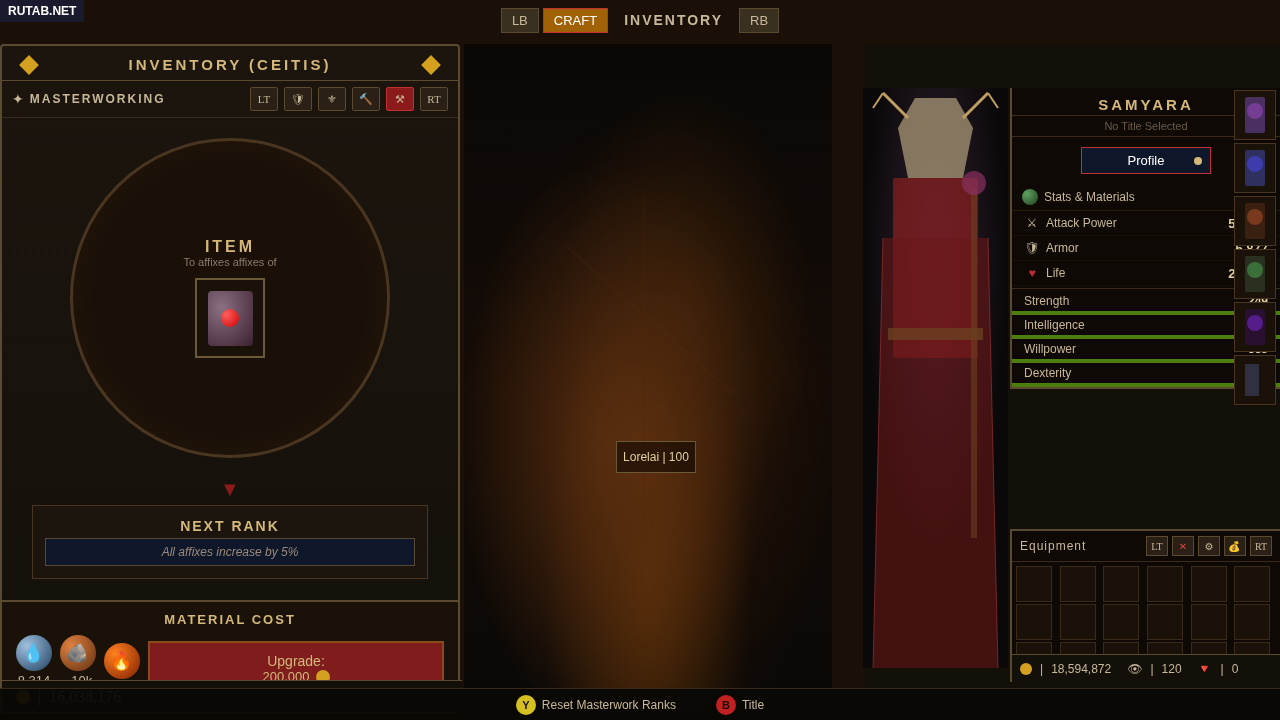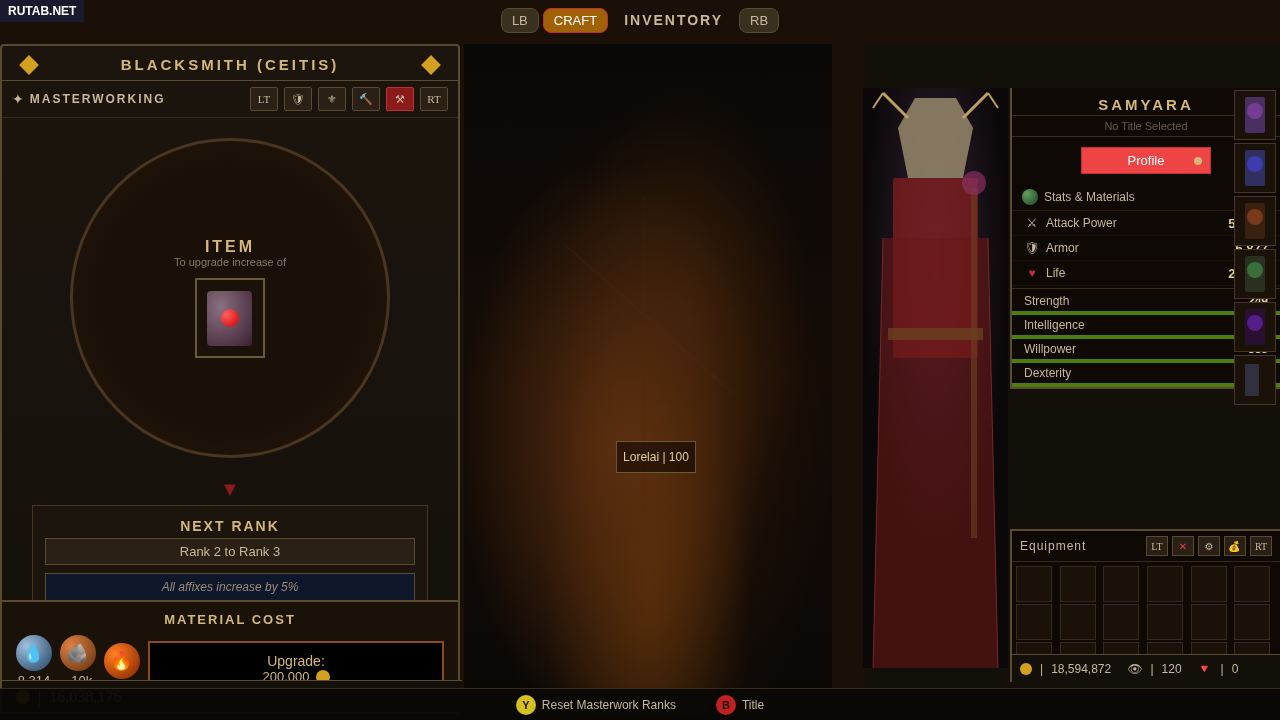--- a/index.html
+++ b/index.html
@@ -40,21 +40,21 @@
       display: flex;
       align-items: center;
       gap: 4px;
     }
     .nav-btn {
       background: #3a3020;
       border: 1px solid #5a4a30;
       color: #c8b89a;
       padding: 4px 10px;
       font-size: 13px;
-      border-radius: 8px;
+      border-radius: 0;
       font-family: Arial, sans-serif;
     }
     .nav-btn.active {
       background: #a16207;
       border-color: #c03030;
       color: #fff;
     }
     .nav-label {
       color: #c8b89a;
       font-size: 14px;
@@ -289,21 +289,21 @@
       font-family: Arial, sans-serif;
       color: #c8b89a;
     }
     .mat-have {
       font-size: 11px;
       font-family: Arial, sans-serif;
       color: #d46060;
     }
     .upgrade-btn {
       flex: 1;
-      background: #000000;
+      background: #7f1d1d;
       border: 2px solid #8b4a1a;
       color: #d4b87a;
       padding: 10px 0;
       font-size: 14px;
       font-family: Arial, sans-serif;
       text-align: center;
       cursor: pointer;
     }
     .upgrade-cost {
       display: flex;
@@ -404,21 +404,21 @@
       font-size: 11px;
       font-family: Arial, sans-serif;
       padding: 4px 0;
       border-bottom: 1px solid #3a2a1a;
     }
 
     .profile-btn {
       margin: 6px auto;
       display: block;
       width: 130px;
-      background: #ef4444;
+      background: #0f172a;
       border: 1px solid #c03030;
       color: #fff;
       padding: 5px 0;
       text-align: center;
       font-size: 13px;
       font-family: Arial, sans-serif;
       cursor: pointer;
       position: relative;
     }
     .profile-dot {
@@ -659,53 +659,52 @@
     <div class="nav-label">INVENTORY</div>
     <div class="nav-btn">RB</div>
   </div>
 </div>
 
 <div class="left-panel">
 
   <div class="panel-header">
     <div class="corner-gem left"></div>
     <div class="corner-gem right"></div>
-    <span class="panel-header-title">BLACKSMITH (CEITIS)</span>
+    <span class="panel-header-title">INVENTORY (CEITIS)</span>
   </div>
 
   <div class="masterworking-bar">
     <span style="color:#c8b89a;font-size:14px;">✦</span>
     <span class="mw-label">MASTERWORKING</span>
     <div class="mw-btn">LT</div>
 
     <div class="mw-btn">🛡</div>
     <div class="mw-btn">⚜</div>
     <div class="mw-btn">🔨</div>
     <div class="mw-btn active">⚒</div>
     <div class="mw-btn">RT</div>
   </div>
 
   <div class="circle-area">
     <div class="circle-ring"></div>
     <div class="circle-inner">
       <div class="item-label">ITEM</div>
-      <div class="item-sublabel">To upgrade increase of</div>
+      <div class="item-sublabel">To affixes affixes of</div>
       <div class="item-slot">
         <div class="item-gem">
           <div class="item-gem-inner"></div>
         </div>
       </div>
     </div>
   </div>
 
   <div class="arrow-down">▼</div>
 
   <div class="next-rank-section">
     <div class="next-rank-title">NEXT RANK</div>
-    <div class="rank-box">Rank 2 to Rank 3</div>
     <div class="affix-box">All affixes increase by 5%</div>
   </div>
 
   <div class="material-cost">
     <div class="mat-cost-title">MATERIAL COST</div>
     <div class="mat-row">
 
       <div class="mat-item">
         <div class="mat-icon blue">💧</div>
         <div class="mat-count">8,314</div>

